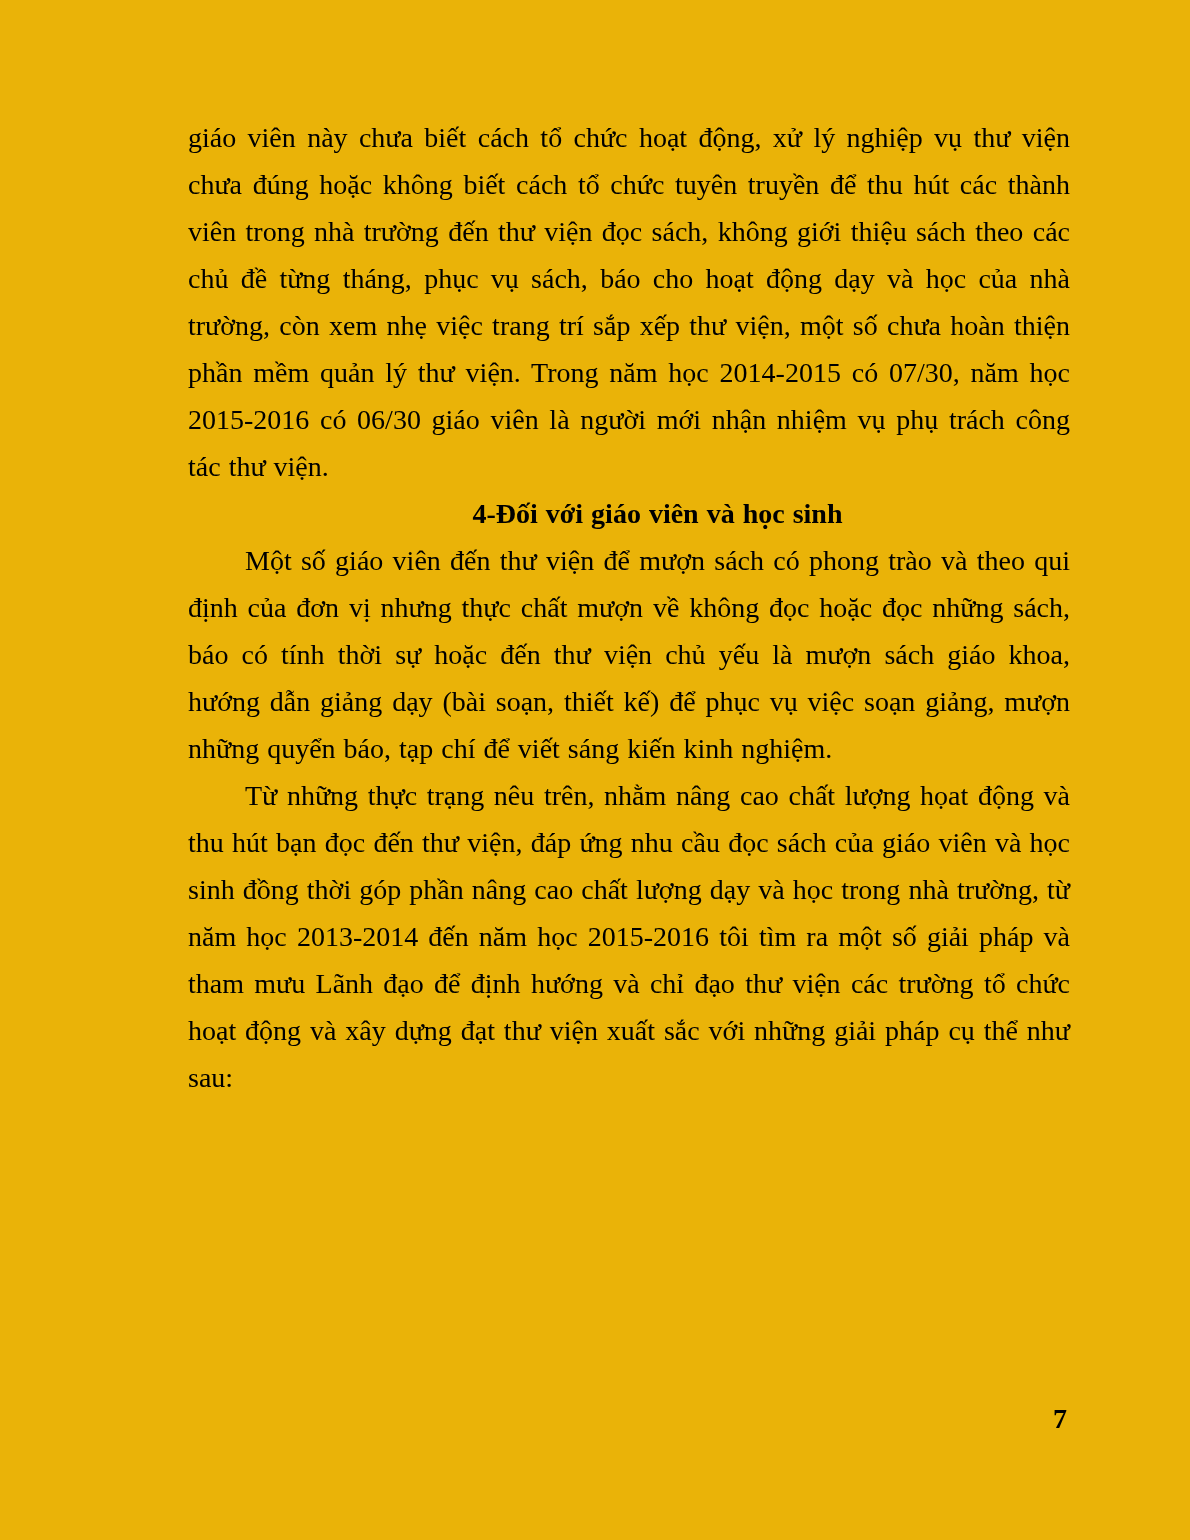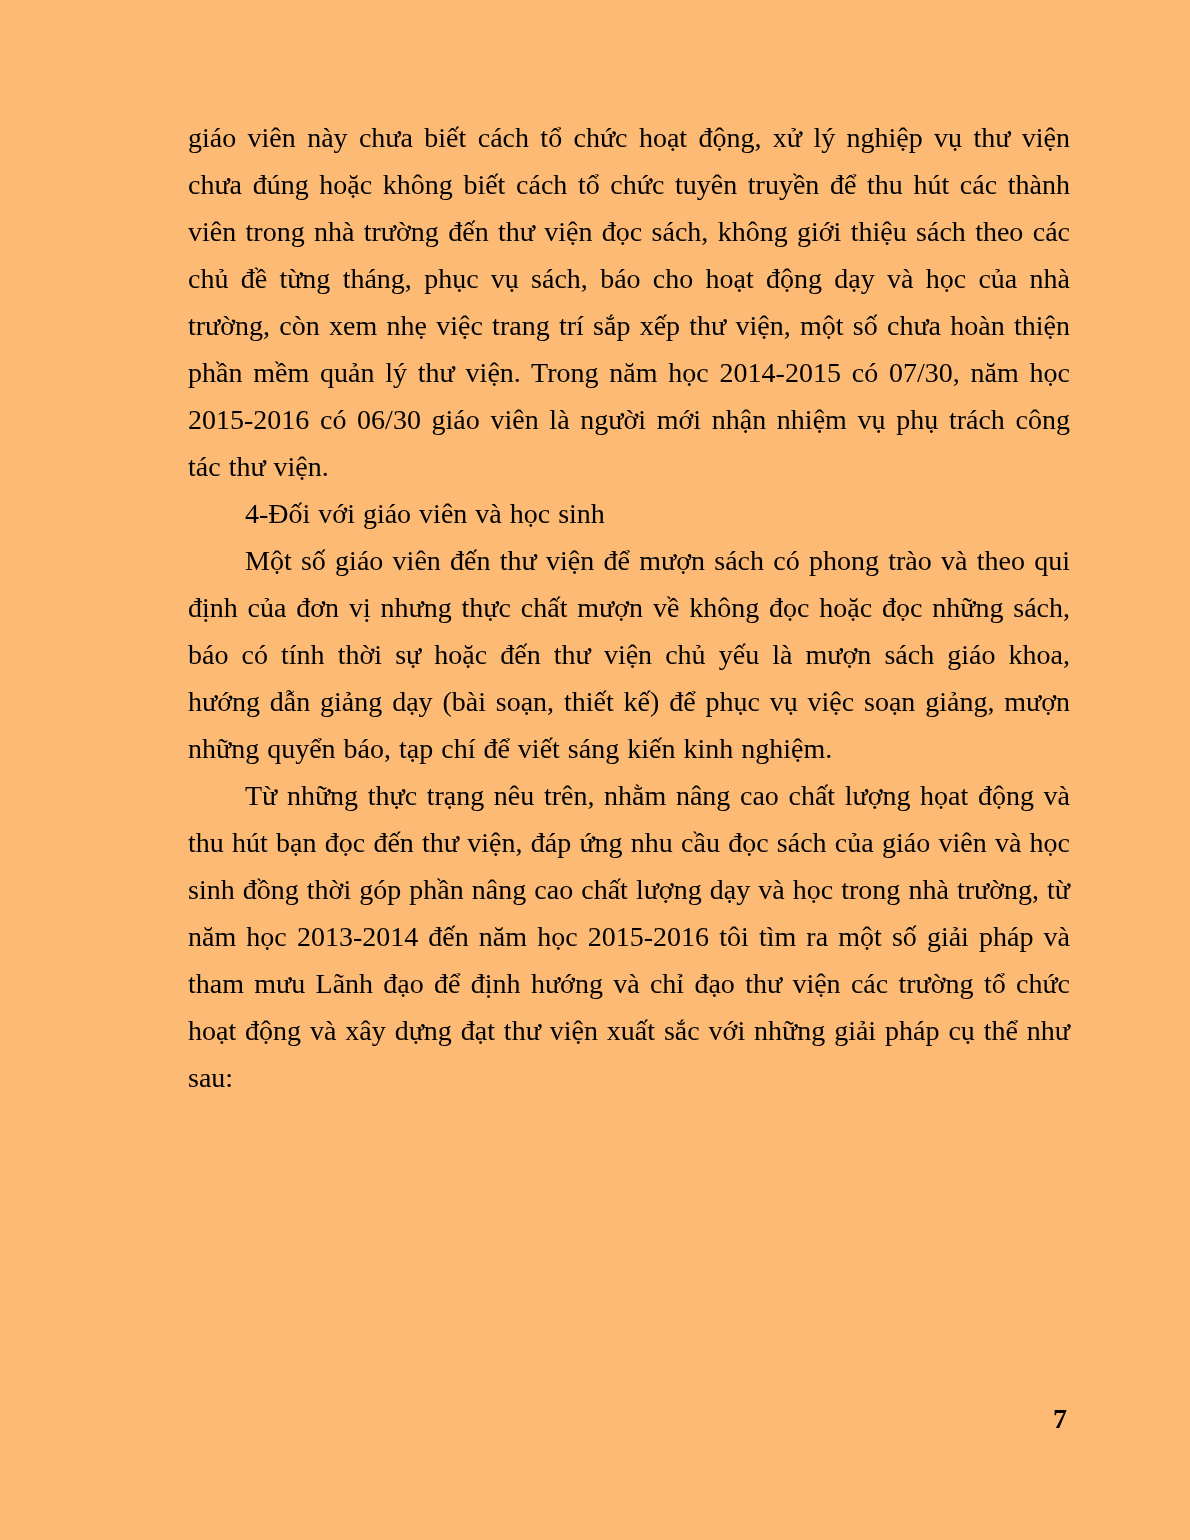--- a/index.html
+++ b/index.html
@@ -13,43 +13,43 @@
     position: relative;
     font-family: "Liberation Serif", "DejaVu Serif", serif;
     color: #000000;
   }
   .page {
     position: absolute;
     left: 0;
     top: 0;
     width: 1190px;
     height: 1540px;
-    background: #fdba74;
+    background: #eab308;
     overflow: hidden;
   }
   .content {
     position: absolute;
     left: 188px;
     top: 114px;
     width: 882px;
   }
   .content p {
     margin: 0;
     font-size: 28px;
     line-height: 47px;
     text-align: justify;
     word-spacing: 1px;
   }
   .content p.indent {
     text-indent: 57px;
   }
   .content p.heading {
     text-indent: 57px;
-    font-weight: normal;
-    text-align: left;
+    font-weight: bold;
+    text-align: center;
   }
   .page-number {
     position: absolute;
     left: 1030px;
     top: 1400px;
     width: 60px;
     font-size: 28px;
     font-weight: bold;
     text-align: center;
     line-height: 38px;

